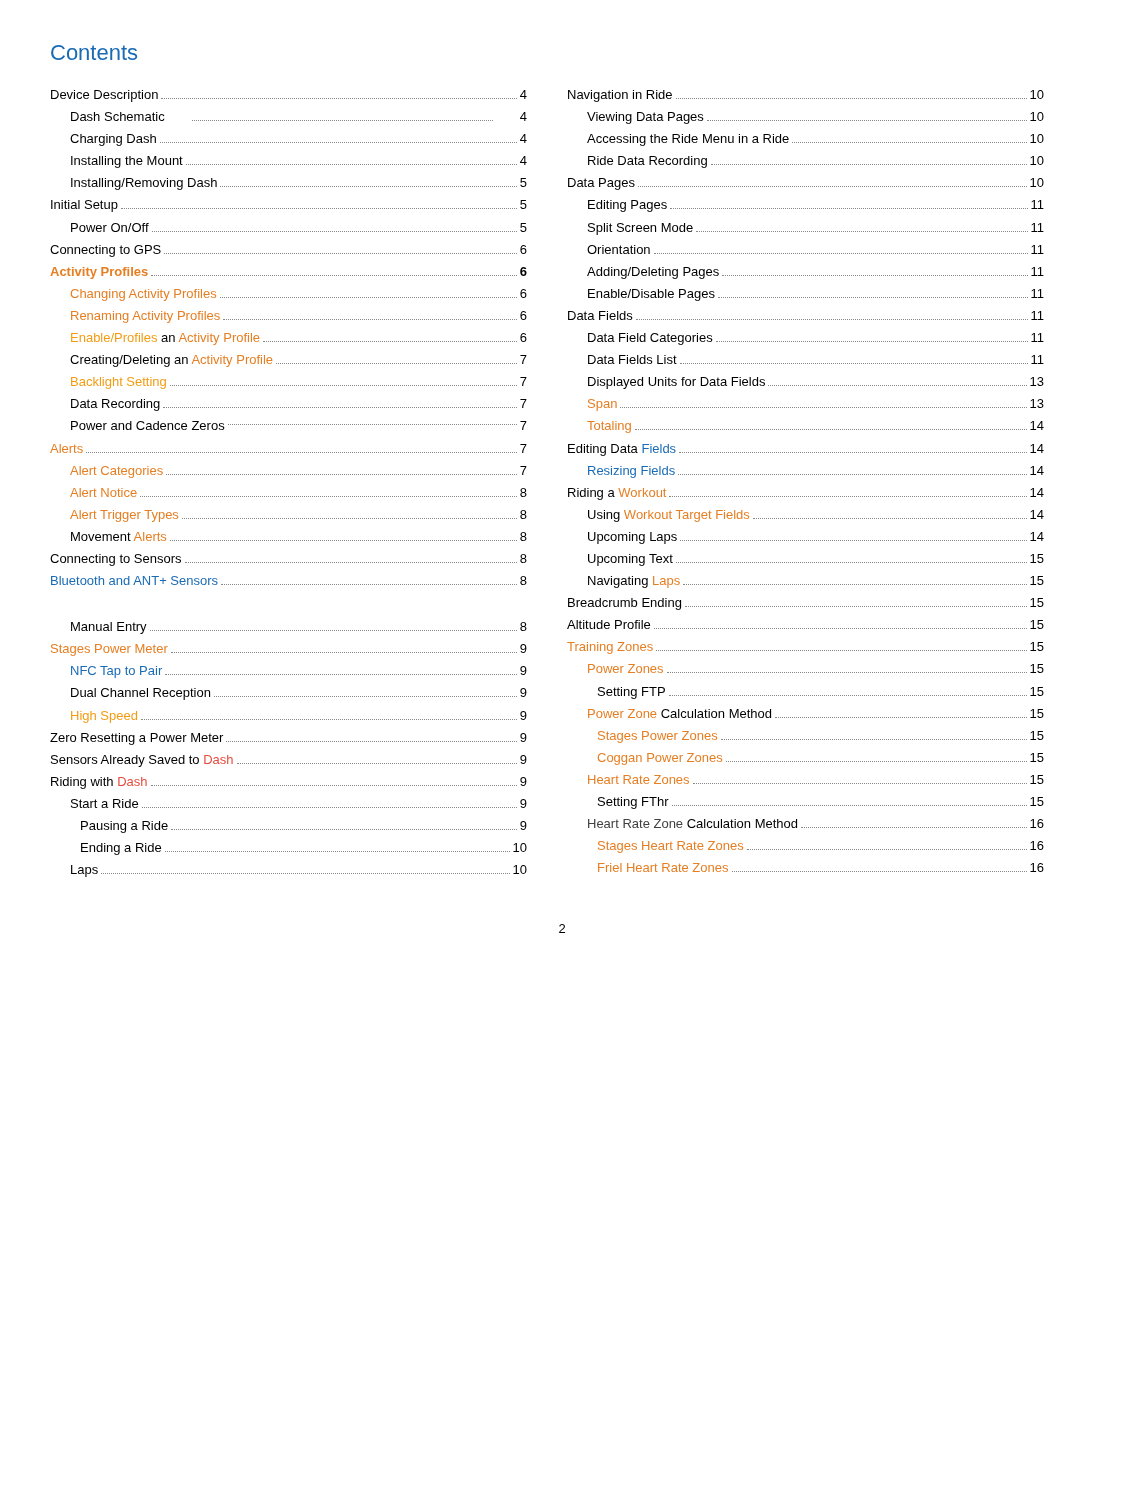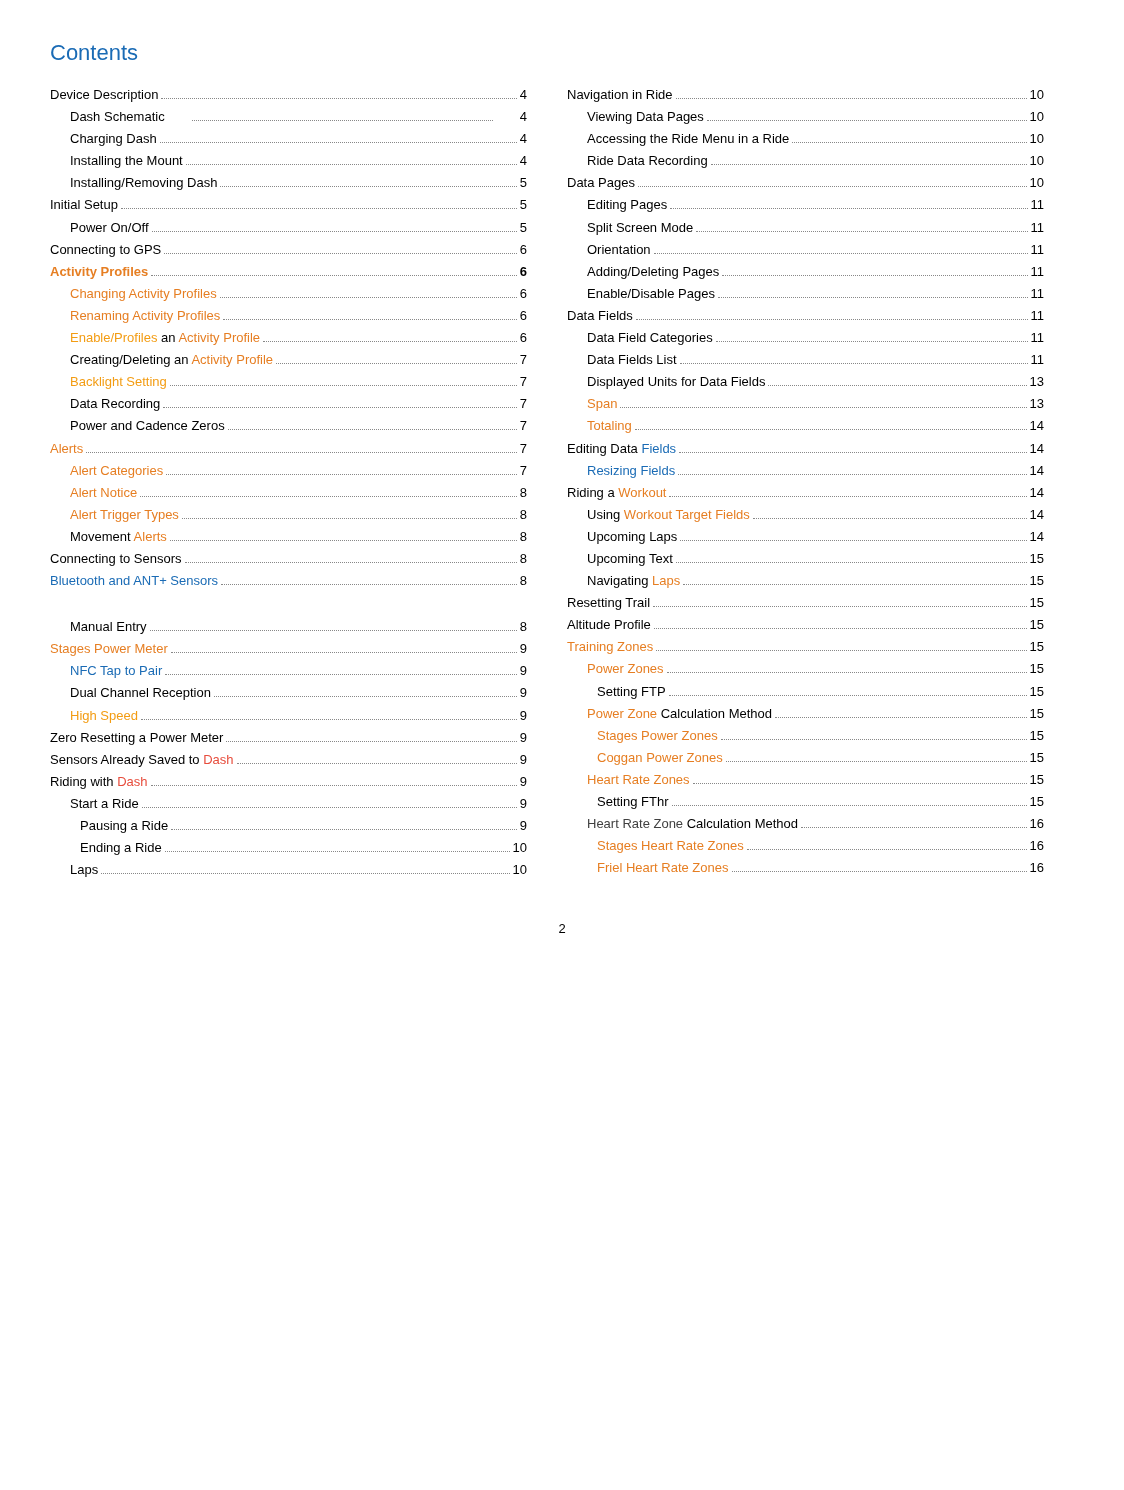--- a/index.html
+++ b/index.html
@@ -129,21 +129,21 @@
       <div class="toc-entry" style="padding-left: 20px;">
       <span class="toc-label"><span style="color:#f39c12">Backlight Setting</span></span>
       <span class="toc-dots"></span>
       <span class="toc-page">7</span>
     </div>
       <div class="toc-entry" style="padding-left: 20px;">
       <span class="toc-label"><span style="color:#000">Data Recording</span></span>
       <span class="toc-dots"></span>
       <span class="toc-page">7</span>
     </div>
-      <div class="toc-entry" style="padding-left: 20px;">
+      <div class="toc-entry" style="padding-left: 20px; align-items: center;">
       <span class="toc-label"><span style="color:#000">Power and Cadence Zeros</span></span>
       <span class="toc-dots"></span>
       <span class="toc-page">7</span>
     </div>
       <div class="toc-entry" style="padding-left: 0px; font-weight: normal;">
       <span class="toc-label"><span style="color:#e67e22">Alerts</span></span>
       <span class="toc-dots"></span>
       <span class="toc-page">7</span>
     </div>
       <div class="toc-entry" style="padding-left: 20px;">
@@ -347,21 +347,21 @@
       <span class="toc-label"><span style="color:#000">Upcoming Text</span></span>
       <span class="toc-dots"></span>
       <span class="toc-page">15</span>
     </div>
       <div class="toc-entry" style="padding-left: 20px; justify-content: space-between;">
       <span class="toc-label">Navigating <span style="color:#e67e22">Laps</span></span>
       <span class="toc-dots"></span>
       <span class="toc-page">15</span>
     </div>
       <div class="toc-entry" style="padding-left: 0px; font-weight: normal;">
-      <span class="toc-label"><span style="color:#000">Resetting Trail</span></span>
+      <span class="toc-label"><span style="color:#000">Breadcrumb Ending</span></span>
       <span class="toc-dots"></span>
       <span class="toc-page">15</span>
     </div>
       <div class="toc-entry" style="padding-left: 0px; font-weight: normal;">
       <span class="toc-label"><span style="color:#000">Altitude Profile</span></span>
       <span class="toc-dots"></span>
       <span class="toc-page">15</span>
     </div>
       <div class="toc-entry" style="padding-left: 0px; font-weight: normal;">
       <span class="toc-label"><span style="color:#e67e22">Training Zones</span></span>

